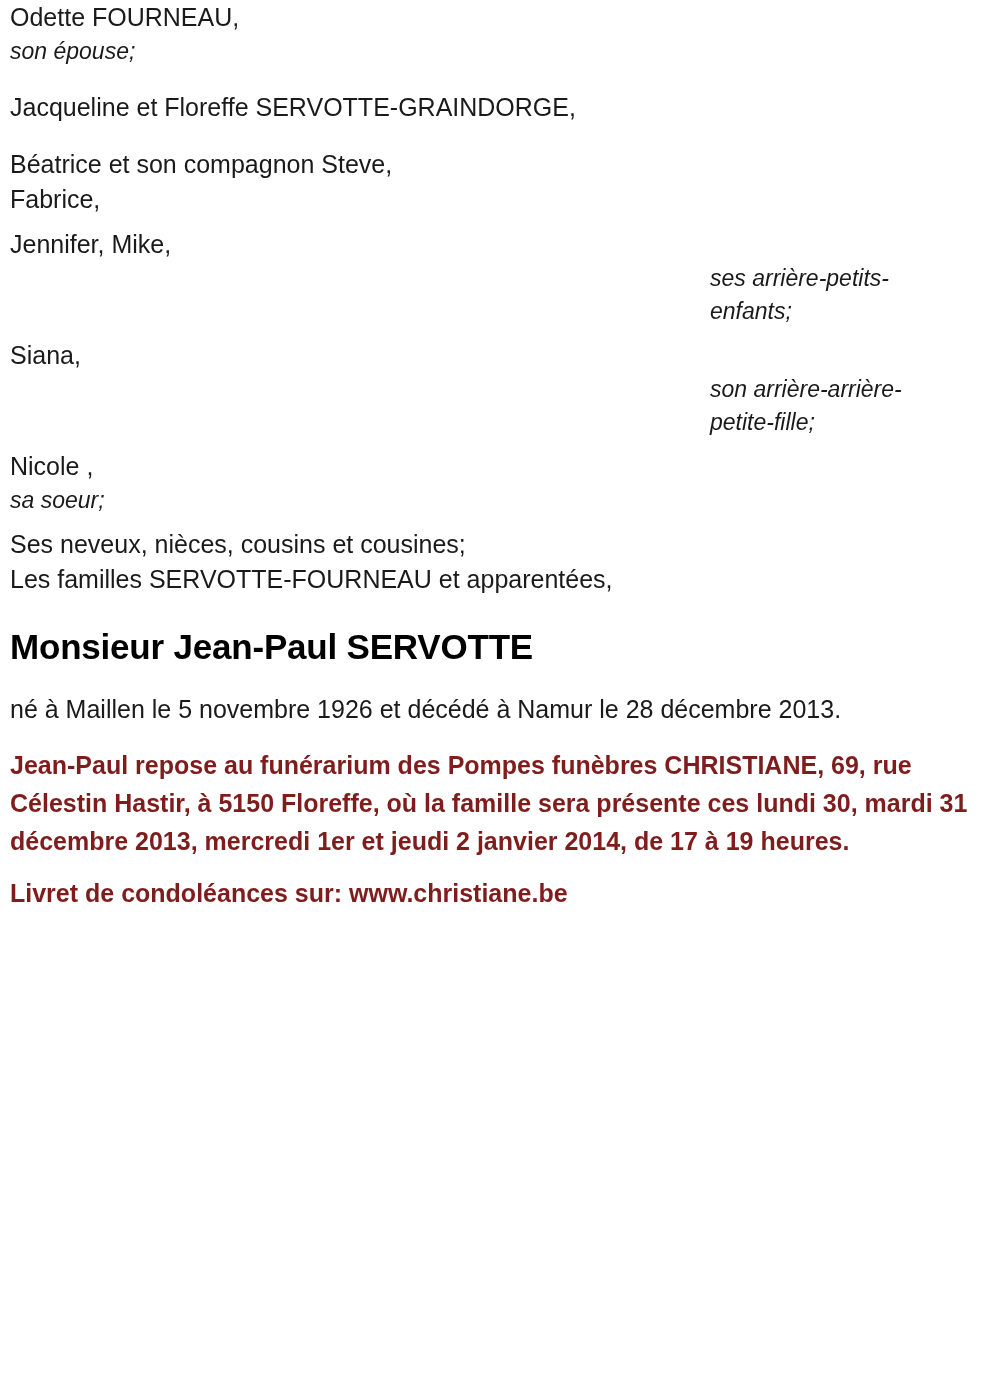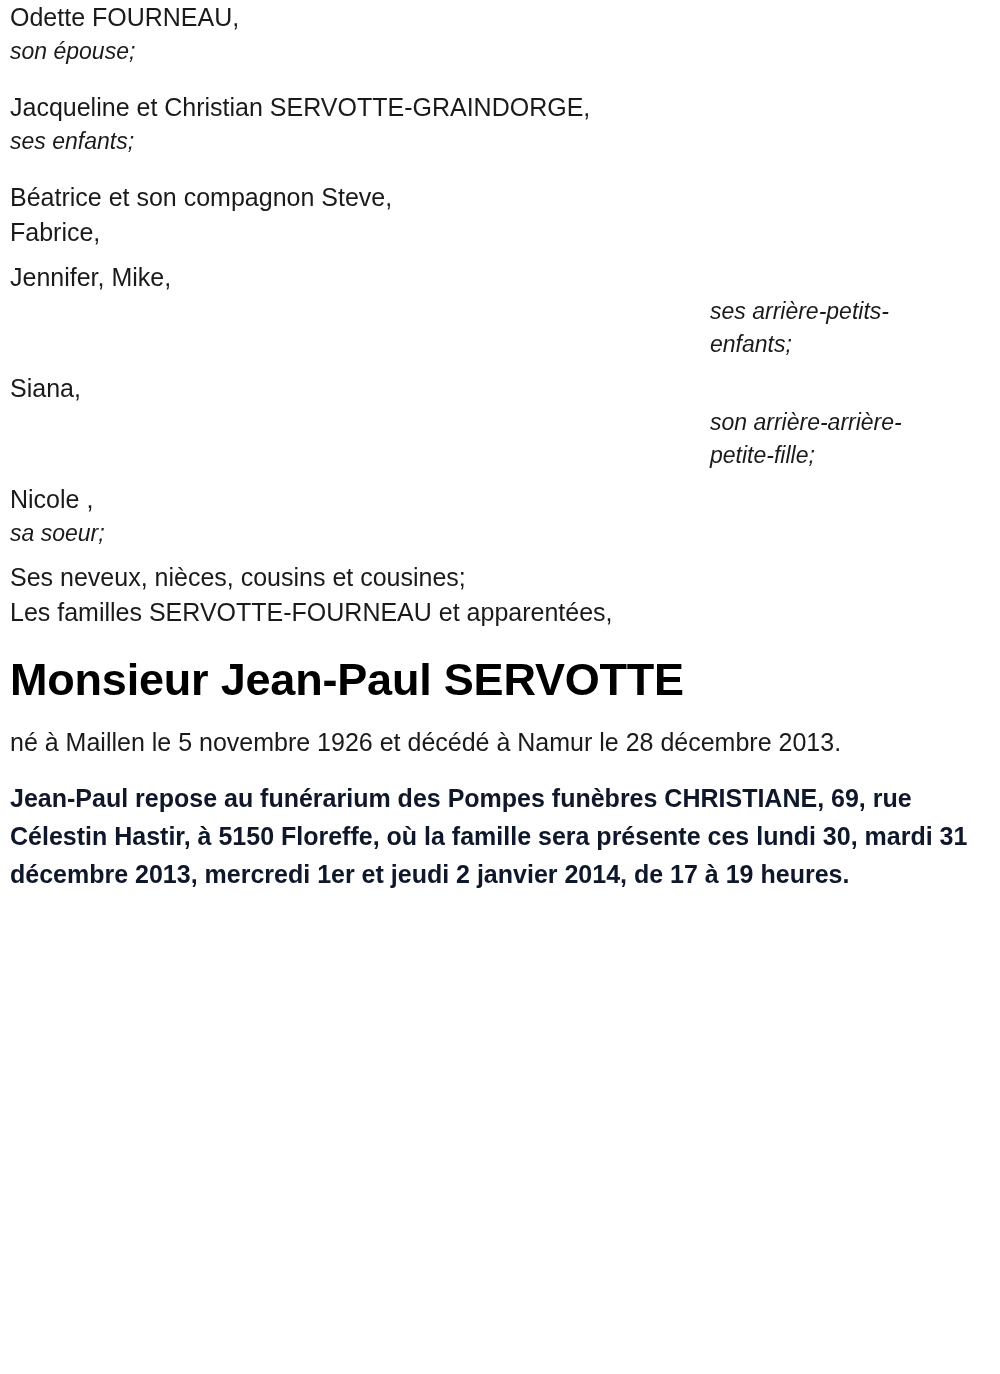--- a/index.html
+++ b/index.html
@@ -60,52 +60,51 @@
   p.body {
     font-size: 25px;
     line-height: 37px;
     margin: 0;
     color: #1a1a1a;
     font-weight: 400;
   }
   p.body.spaced { margin-top: 30px; }
 
   h1.deceased {
-    font-size: 45px;
+    font-size: 35px;
     line-height: 44px;
     font-weight: 700;
     margin: 0;
     letter-spacing: -0.2px;
     color: #000000;
   }
 
   p.strong {
     font-size: 25px;
     line-height: 38px;
     font-weight: 700;
     margin: 0;
-    color: #0f172a;
+    color: #7f1d1d;
   }
 </style>
 </head>
 <body>
 
 <div class="page">
   <div class="inner">
 
     <div class="relation">
       <div class="names">Odette FOURNEAU,</div>
       <div class="role">son épouse;</div>
     </div>
 
     <div class="gap-md"></div>
 
     <div class="relation">
-      <div class="names">Jacqueline et Christian SERVOTTE-GRAINDORGE,</div>
-      <div class="role">ses enfants;</div>
+      <div class="names">Jacqueline et Floreffe SERVOTTE-GRAINDORGE,</div>
     </div>
 
     <div class="gap-md"></div>
 
     <div class="relation">
       <div class="names">Béatrice et son compagnon Steve,
 Fabrice,</div>
     </div>
 
     <div class="gap-sm"></div>
@@ -147,18 +146,19 @@
     <p class="body">né à Maillen le 5 novembre 1926 et décédé à Namur le 28 décembre 2013.</p>
 
 
 
     <div style="height:18px"></div>
 
     <p class="strong">Jean-Paul repose au funérarium des Pompes funèbres CHRISTIANE, 69, rue Célestin Hastir, à 5150 Floreffe, où la famille sera présente ces lundi 30, mardi 31 décembre 2013, mercredi 1er et jeudi 2 janvier 2014, de 17 à 19 heures.</p>
 
     <div style="height:14px"></div>
 
+    <p class="strong">Livret de condoléances sur: www.christiane.be</p>
 
     <div style="height:12px"></div>
 
 
   </div>
 </div>
 
 </body></html>

